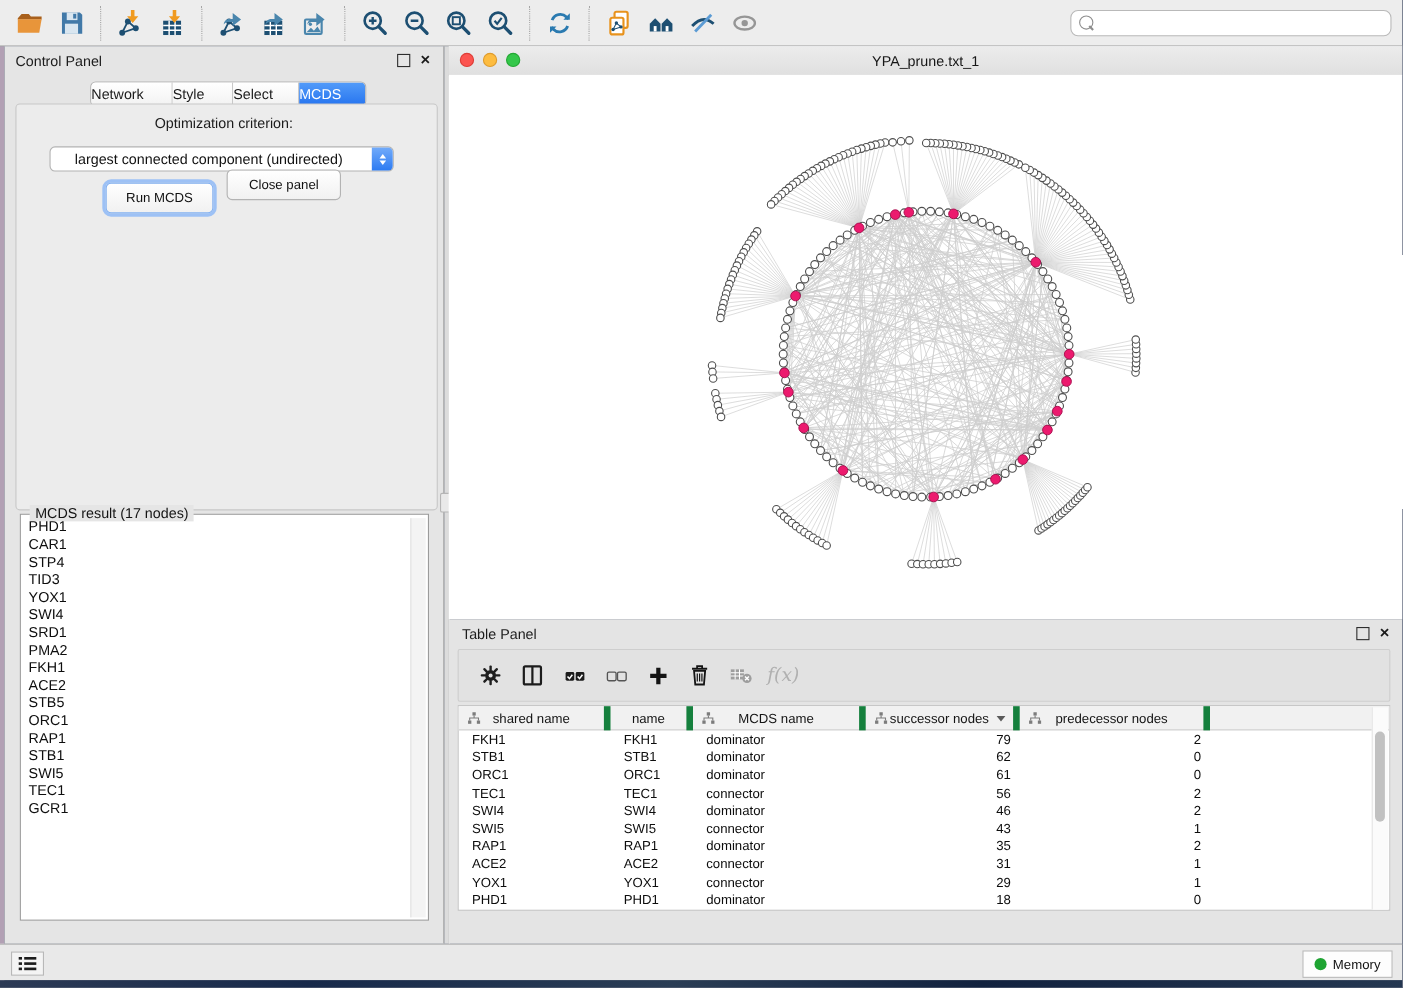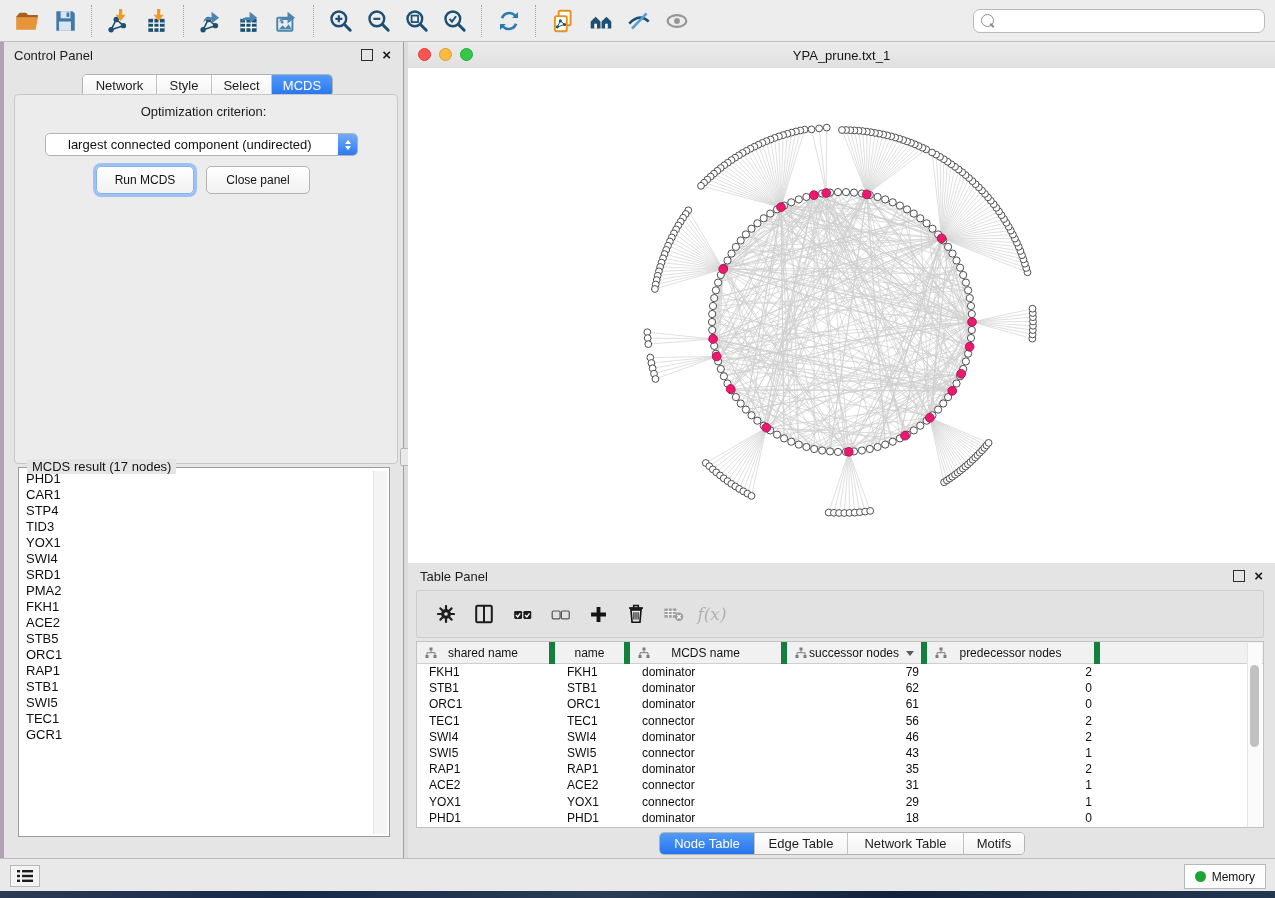--- a/index.html
+++ b/index.html
@@ -20,38 +20,38 @@
   .mag{width:11px;height:11px;border:1.6px solid #8d8d8d;border-radius:50%;position:relative;flex:0 0 auto;}
   .mag::after{content:"";position:absolute;width:1.8px;height:5px;background:#8d8d8d;left:9px;top:8px;transform:rotate(-45deg);}
   .searchbox input{border:none;outline:none;flex:1;height:18px;font-size:12px;background:transparent;margin-left:5px;}
   
   .cpanel{position:absolute;left:4px;top:42px;width:400px;height:816px;background:#e5e5e5;box-sizing:border-box;border-right:1px solid #9f9f9f;}
   .panel-titlebar{height:26px;display:flex;align-items:center;font-size:13px;color:#1c1c1c;padding-left:10px;gap:24px;}
   .pt-icons{margin-left:auto;display:flex;align-items:center;gap:9px;padding-right:12px;}
   .float-ico{width:10px;height:10px;border:1.6px solid #2d2d2d;background:transparent;display:inline-block;}
   .close-ico{font-size:15px;font-weight:bold;color:#1a1a1a;line-height:10px;}
   .seg{display:flex;border:1px solid #b3b3b3;border-radius:5px;overflow:hidden;background:#fff;}
-  .seg .sg{height:21px;line-height:21px;text-align:center;font-size:13px;color:#1c1c1c;background:linear-gradient(#ffffff,#f2f2f2);border-right:1px solid #c3c3c3;}
+  .seg .sg{height:21px;line-height:21px;font-size:13px;color:#1c1c1c;background:linear-gradient(#ffffff,#f2f2f2);border-right:1px solid #c3c3c3;}
   .seg .sg:last-child{border-right:none;}
   .seg .sg.active{background:linear-gradient(#529bf9,#2674ef);color:#fff;}
   .cp-tabs{position:absolute;left:78px;top:32px;}
   .cp-content{position:absolute;left:10px;top:52px;width:382px;height:368px;background:#ececec;border:1px solid #c7c7c7;border-radius:4px;}
   .opt-label{position:absolute;left:0;top:62px;width:100%;text-align:center;font-size:13px;color:#1b1b1b;}
   .combo{position:absolute;left:41px;top:91px;width:313px;height:23px;background:#fff;border:1px solid #b2b2b2;border-radius:5px;
     display:flex;align-items:center;box-sizing:border-box;font-size:13px;color:#111;}
   .combo .val{flex:1;padding-left:22px;white-space:nowrap;overflow:hidden;}
   .combo .step{width:19px;height:21px;border-radius:0 4px 4px 0;background:linear-gradient(#72abfa,#2d7bf2);
     display:flex;flex-direction:column;align-items:center;justify-content:center;gap:2px;}
   .tri-up{width:0;height:0;border-left:3.5px solid transparent;border-right:3.5px solid transparent;border-bottom:4.5px solid #fff;}
   .tri-dn{width:0;height:0;border-left:3.5px solid transparent;border-right:3.5px solid transparent;border-top:4.5px solid #fff;}
   .btn{height:28px;background:linear-gradient(#ffffff,#f1f1f1);border:1px solid #b3b3b3;border-radius:5px;font-size:12px;color:#111;
     font-family:"Liberation Sans",sans-serif;padding:0 14px;}
   .btn.focusring{box-shadow:0 0 0 3px rgba(115,170,250,.65);border-color:#84b2f2;}
   .run-btn{position:absolute;left:92px;top:124px;width:98px;}
-  .closep-btn{position:absolute;left:202px;top:124px;width:104px;}
+  .closep-btn{position:absolute;left:202px;top:112px;width:104px;}
   .fieldset{position:absolute;left:14px;top:425px;width:370px;height:368px;border:1px solid #9c9c9c;background:#fff;}
   .fieldset .legend{position:absolute;top:-9px;left:8px;background:#e5e5e5;padding:0 5px;font-size:13px;color:#141414;}
   .mcds-list{position:absolute;left:2px;top:3px;bottom:2px;width:344px;overflow:hidden;font-size:13px;color:#0e0e0e;}
   .mcds-list .li{height:16px;line-height:16px;padding-left:5px;}
   .list-track{position:absolute;right:2px;top:3px;bottom:2px;width:13px;background:#f4f4f4;border-left:1px solid #e2e2e2;}
   
   .vsplit{position:absolute;left:404px;top:42px;width:4px;height:816px;background:#dcdcdc;border-right:1px solid #9f9f9f;}
   .vsplit .grip{position:absolute;left:-4px;top:406px;width:9px;height:16px;background:#e9e9e9;border:1px solid #b5b5b5;border-radius:2px;}
   
   .netwin{position:absolute;left:408px;top:42px;width:867px;height:521px;background:#fff;}
@@ -1382,26 +1382,20 @@
             <div class="td l" style="width: 75px;">PHD1</div>
             <div class="td l" style="width: 157px;">dominator</div>
             <div class="td r" style="width: 140px;">18</div>
             <div class="td r" style="width: 173px;">0</div>
           </div>
         </div>
       <div class="vscroll">
         <div class="vthumb"></div>
       </div>
     </div>
-    <div class="seg tp-tabs" id="tp-tabs">
-        <div class="sg active" style="width: 94px;">Node Table</div>
-        <div class="sg" style="width: 92px;">Edge Table</div>
-        <div class="sg" style="width: 115px;">Network Table</div>
-        <div class="sg" style="width: 60px;">Motifs</div>
-      </div>
   </div>
 
   <div class="statusbar">
     <button class="sb-left-btn">
       <svg width="18" height="14" viewBox="0 0 18 14">
         <g fill="#1c1c1c">
             <rect x="1" y="1" width="3" height="2.4"></rect>
             <rect x="6" y="1" width="11" height="2.4"></rect>
         <rect x="1" y="5.8" width="3" height="2.4"></rect>
             <rect x="6" y="5.8" width="11" height="2.4"></rect>

